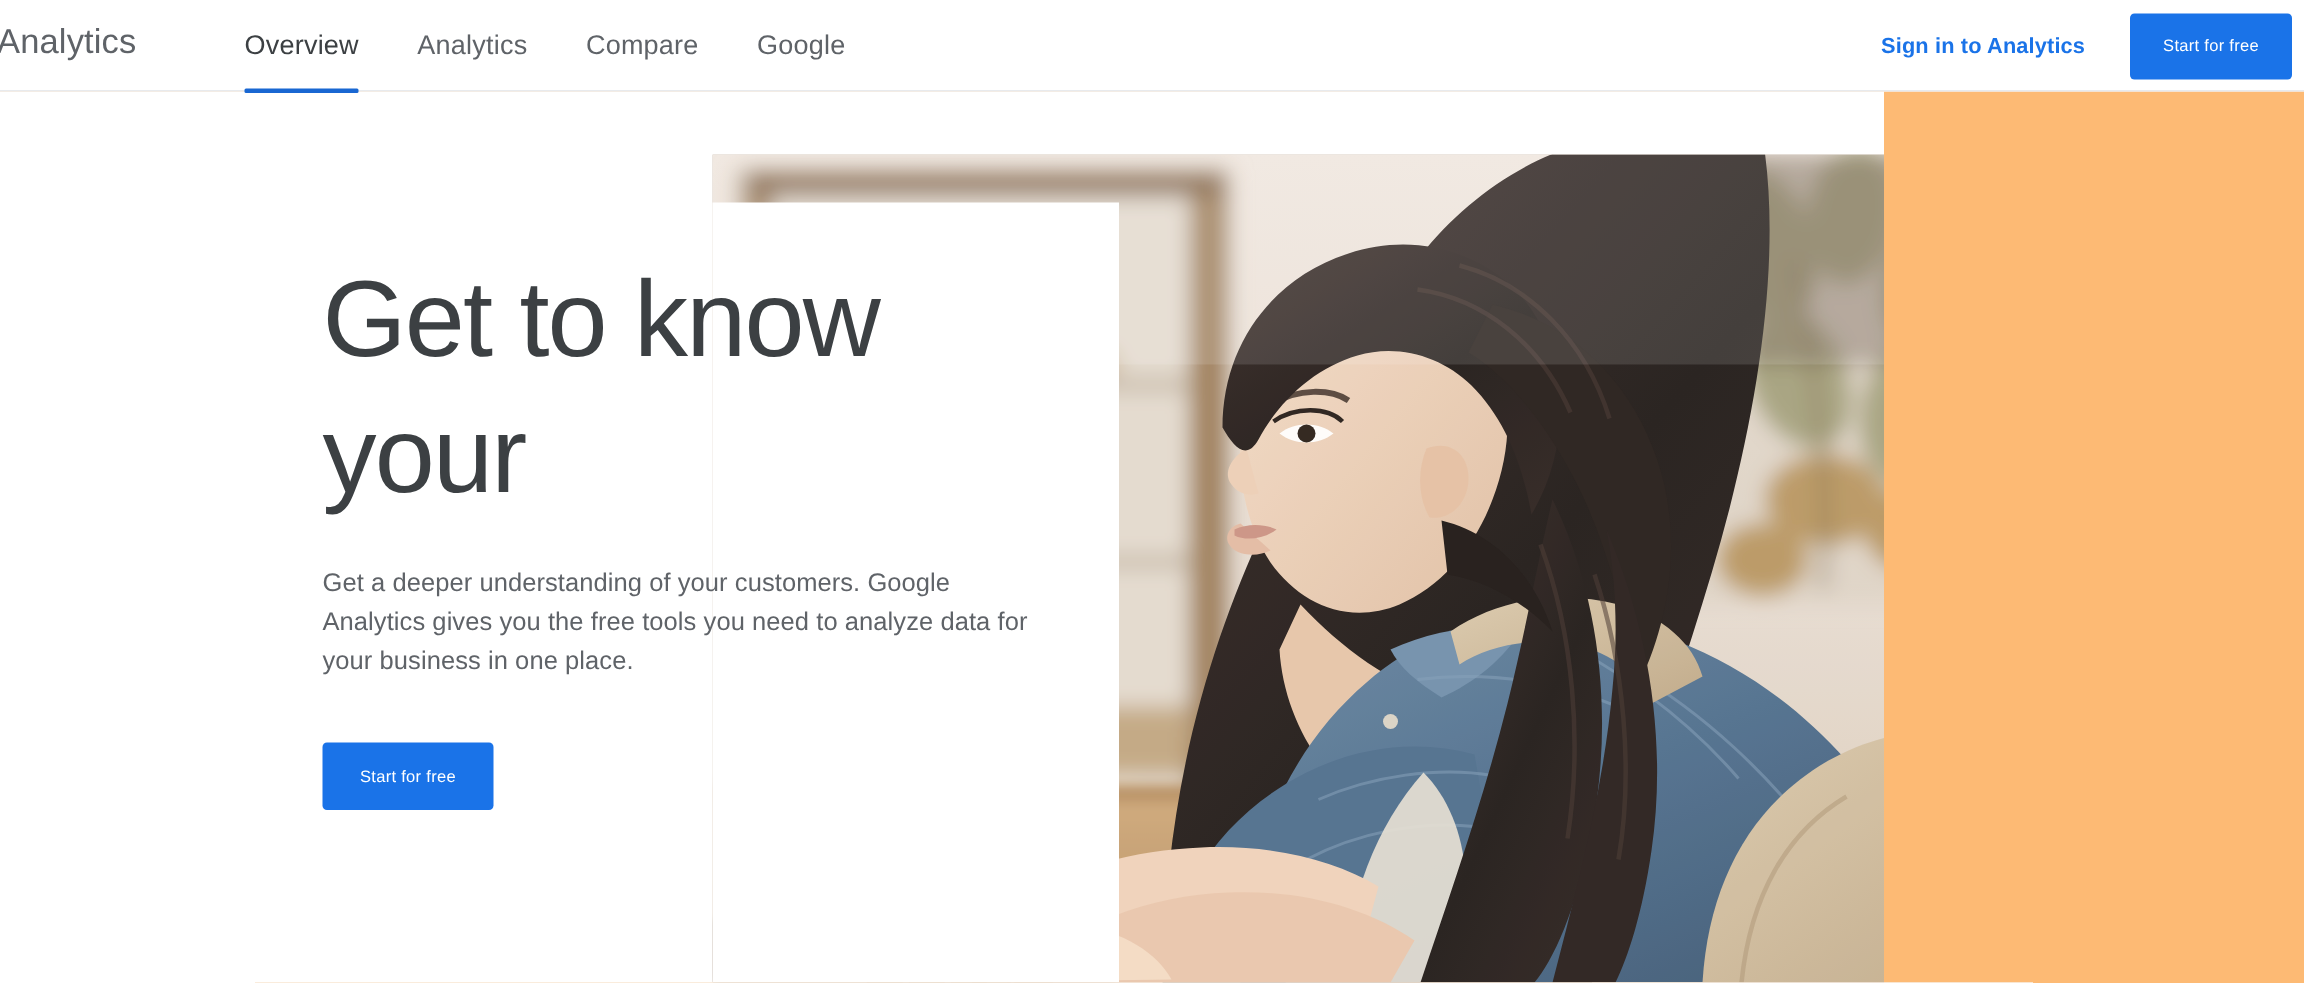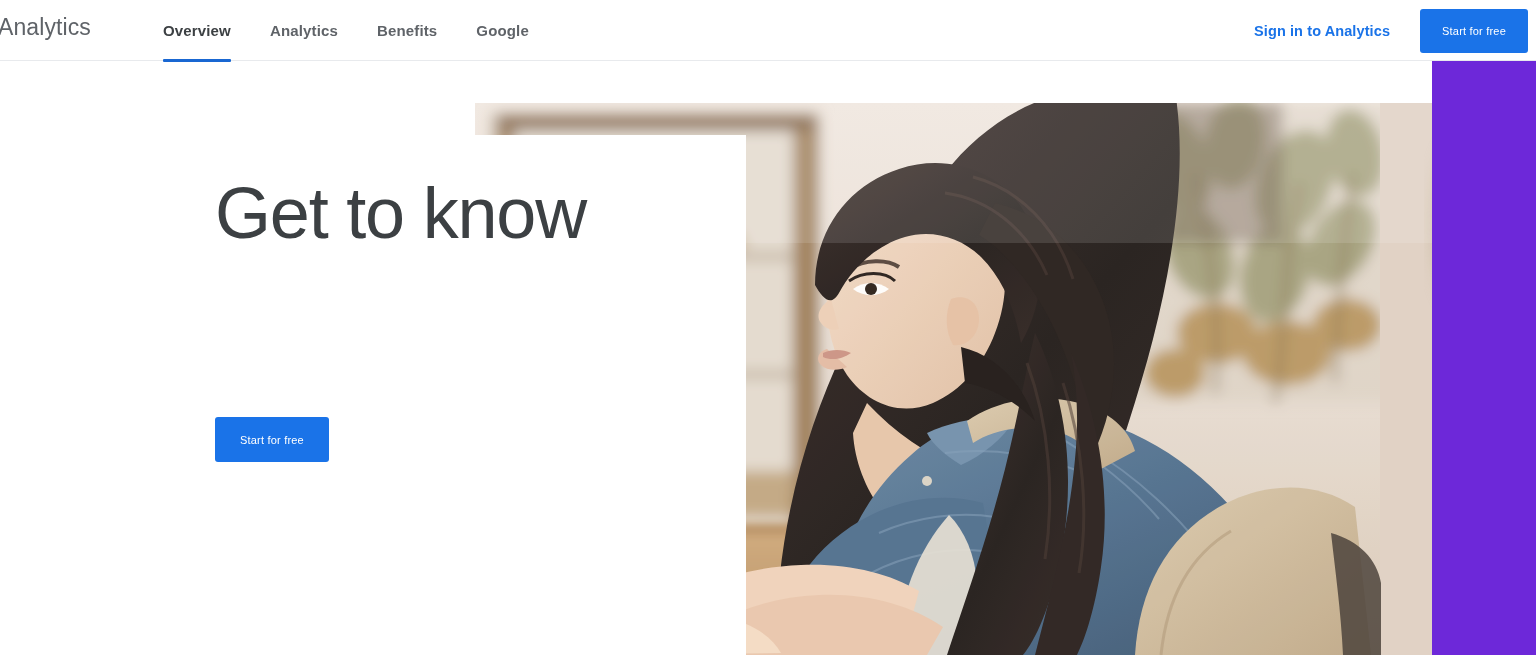--- a/index.html
+++ b/index.html
@@ -11,21 +11,21 @@
     overflow: hidden;
     background: #ffffff;
     font-family: "Liberation Sans", "DejaVu Sans", sans-serif;
     -webkit-font-smoothing: antialiased;
   }
 
   .page {
     position: relative;
     width: 1536px;
     height: 655px;
-    background: #6d28d9;
+    background: #fdba74;
     padding-left: 12px;
   }
 
   
   .header {
     position: absolute;
     top: 0; left: 0;
     width: 1536px;
     height: 61px;
     background: #ffffff;
@@ -54,27 +54,26 @@
     gap: 0px;
   }
 
   .nav-link {
     position: relative;
     height: 61px;
     display: flex;
     align-items: center;
     padding: 0 0;
     margin-right: 39px;
-    font-size: 15px;
+    font-size: 18px;
     color: #5f6368;
     text-decoration: none;
     cursor: pointer;
     white-space: nowrap;
     letter-spacing: 0.15px;
-    font-weight: bold;
   }
   .nav-link:last-child { margin-right: 0; }
   .nav-link.active { color: #3c4043; }
   .nav-link.active::after {
     content: "";
     position: absolute;
     left: 0; right: 0;
     bottom: -1px;
     height: 3px;
     background: #1967d2;
@@ -120,21 +119,21 @@
 
   .btn-header {
     height: 44px;
     padding: 0 22px;
   }
 
   
   .hero {
     position: absolute;
     top: 61px; left: 0;
-    width: 1432px;
+    width: 1256px;
     height: 594px;
     background: #ffffff;
     overflow: hidden;
   }
 
   
   .hero-photo {
     position: absolute;
     left: 475px;
     top: 42px;           
@@ -200,21 +199,21 @@
 
 <div class="page">
 
   <header class="header">
 
     <div class="brand">Analytics</div>
 
     <nav class="nav-links">
       <a class="nav-link active" href="#">Overview</a>
       <a class="nav-link" href="#">Analytics</a>
-      <a class="nav-link" href="#">Benefits</a>
+      <a class="nav-link" href="#">Compare</a>
       <a class="nav-link" href="#">Google</a>
     </nav>
 
     <div class="header-right">
       <a class="signin-link" href="#">Sign in to Analytics</a>
       <button class="btn-primary btn-header">Start for free</button>
     </div>
   </header>
 
   <section class="hero">
@@ -463,21 +462,22 @@
         <rect x="0" y="0" width="1001" height="552" fill="#f4e4d2" opacity="0.10"></rect>
         <rect x="0" y="0" width="1001" height="140" fill="#ffffff" opacity="0.12"></rect>
       </svg>
     </div>
 
     <div class="photo-notch"></div>
 
     <div class="hero-copy">
       <h1 class="hero-title">
         <span>Get to know</span><br>
-        <br>
+        <span>your</span><br>
       </h1>
 
+      <p class="hero-sub">Get a deeper understanding of your customers. Google Analytics gives you the free tools you need to analyze data for your business in one place.</p>
 
       <button class="btn-primary btn-hero">Start for free</button>
     </div>
 
   </section>
 </div>
 
 </body></html>

